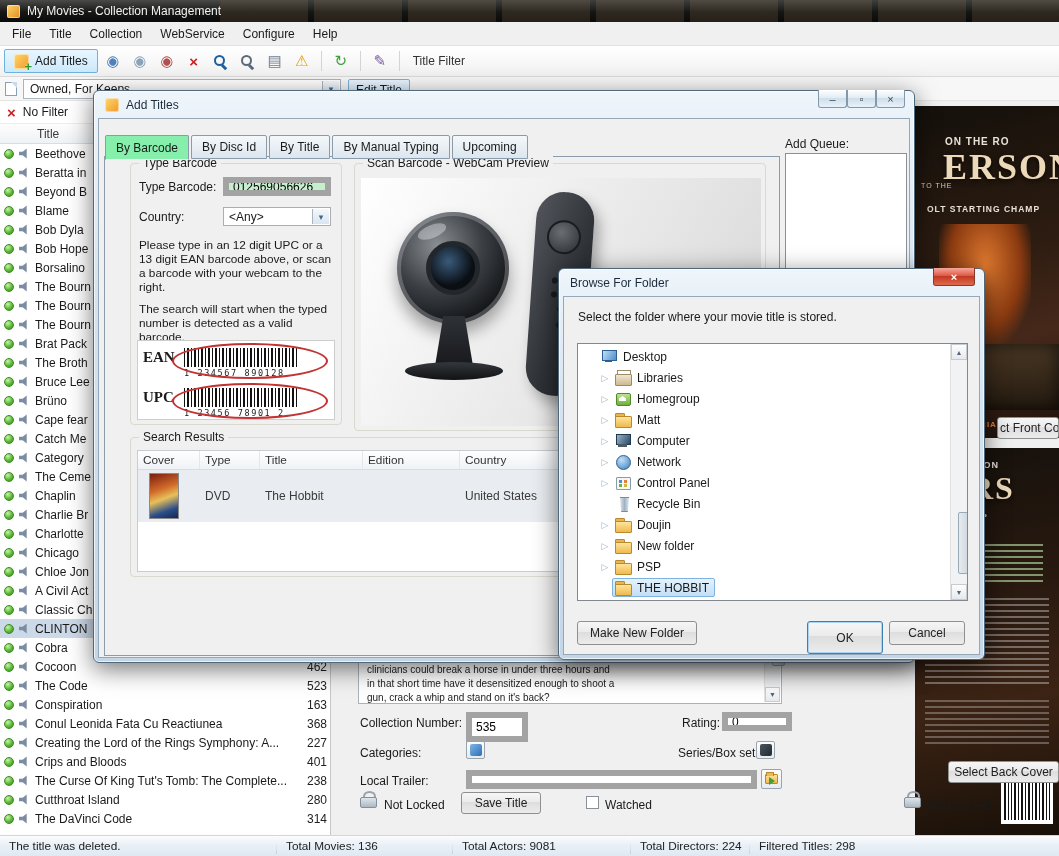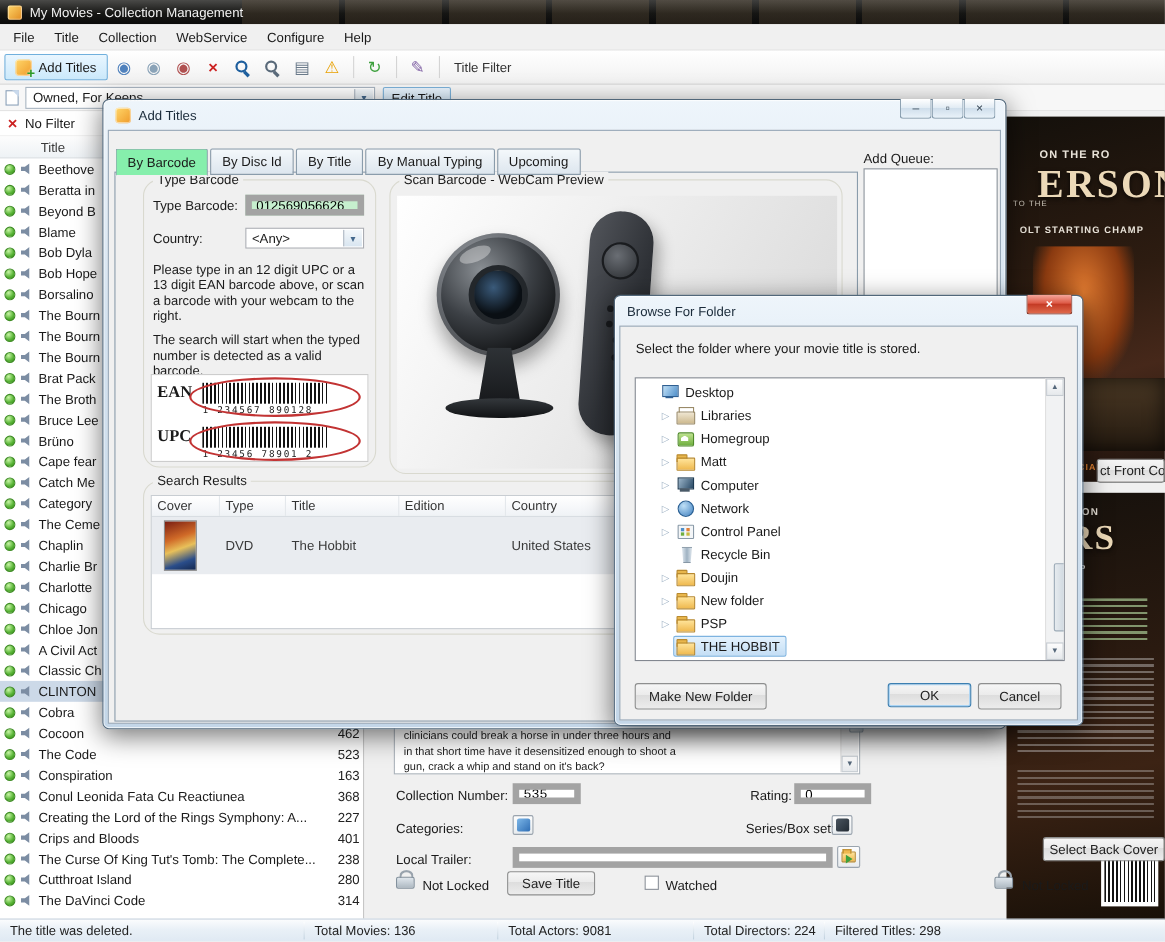--- a/index.html
+++ b/index.html
@@ -86,21 +86,21 @@
 #p2-barcode .stripes{width:100%;height:100%}
 
 
 .win7{position:absolute;border:1px solid #51677a;border-radius:6px;background:linear-gradient(#eef5fb,#d5e3f0 35%,#c3d6e8);box-shadow:0 6px 24px rgba(0,0,0,.55),inset 0 0 0 1px rgba(255,255,255,.65)}
 .dlg-title{height:27px;display:flex;align-items:center;gap:7px;padding:0 11px;color:#1b2b3a;font-size:12px}
 .dlg-icon{width:14px;height:14px;border-radius:3px;background:linear-gradient(135deg,#ffd76a,#ef9a2a);box-shadow:inset 0 0 0 1px rgba(255,255,255,.5)}
 .dlg-client{position:absolute;left:4px;right:4px;top:27px;bottom:4px;background:#f0f0f0;border:1px solid #96a7b7}
 .wc-group{position:absolute;top:-1px;right:9px;display:flex}
 .wc{width:29px;height:18px;display:flex;align-items:center;justify-content:center;font-size:11px;color:#3a4a58;background:linear-gradient(#ffffff,#dfeaf3 50%,#cfdeeb 50%,#e9f2f9);border:1px solid #8399aa;border-top:none;border-radius:0 0 3px 3px}
 .wc.close-red{width:42px;color:#fff;font-weight:bold;background:linear-gradient(#f5a79c,#dd5a46 45%,#c33a24 50%,#e06a4c);border-color:#8a3a2a}
-.group{position:absolute;border:1px solid #d9d9cf;border-radius:15px}
+.group{position:absolute;border:1px solid #d9d9cf;border-radius:4px}
 .gtitle{position:absolute;top:-8px;left:8px;background:#f0f0f0;padding:0 4px;font-size:12px}
 .glabel{position:absolute;font-size:12px;white-space:nowrap}
 .hint{position:absolute;font-size:11.8px;line-height:14px;color:#1a1a1a}
 
 #add-dialog{left:93px;top:90px;width:822px;height:573px;z-index:50}
 #add-tabs{position:absolute;left:6px;top:16px;display:flex;z-index:3}
 .tab{padding:4px 10px 4px;border:1px solid #8a9cab;background:linear-gradient(#f4f8fb,#dde6ee);margin-right:2px;border-radius:2px 2px 0 0;font-size:12px}
 .tab.active{background:#86efac;border-bottom:1px solid #f0f0f0;margin-bottom:-1px;padding-top:5px;position:relative;z-index:2}
 #tabpage{position:absolute;left:5px;top:37px;width:676px;height:500px;border:1px solid #8a9cab;background:#f0f0f0;z-index:1}
 #grp-type{left:31px;top:44px;width:212px;height:262px;z-index:2}
@@ -157,21 +157,21 @@
 .ti-computer::before{content:"";position:absolute;left:1px;top:1px;width:13px;height:9px;background:linear-gradient(120deg,#9ab4c8,#2a4a66);border:1px solid #1d3a52}
 .ti-computer::after{content:"";position:absolute;left:3px;top:11px;width:9px;height:3px;background:#4a5a68}
 .ti-network::before{content:"";position:absolute;left:1px;top:1px;width:13px;height:13px;border-radius:50%;background:radial-gradient(circle at 35% 30%,#bfe0f7,#3f7fbf);border:1px solid #2a5f92}
 .ti-control-panel::before{content:"";position:absolute;left:1px;top:2px;width:13px;height:11px;background:#f4f6f8;border:1px solid #8a9aa8;border-radius:1px}
 .ti-control-panel::after{content:"";position:absolute;left:4px;top:5px;width:3px;height:3px;background:#4f8ec9;box-shadow:5px 0 0 #e0803a,0 4px 0 #6fae3f,5px 4px 0 #c9b93f}
 .ti-recycle-bin::before{content:"";position:absolute;left:4px;top:1px;width:9px;height:13px;background:linear-gradient(90deg,#dfe7ee,#9fb2c2 50%,#dfe7ee);border:1px solid #7a8c9c;clip-path:polygon(8% 0,92% 0,80% 100%,20% 100%)}
 #tree-sb{position:absolute;top:0;bottom:0;right:0;width:17px;background:#f1f2f3;border-left:1px solid #e0e0e0}
 #tree-sb .arr{position:absolute;left:0;width:16px;height:16px;background:linear-gradient(#fdfdfd,#e6e9ec);border:1px solid #c6ccd2;display:flex;align-items:center;justify-content:center;font-size:7px;color:#55677a}
 #tree-sb .thumb{position:absolute;left:1px;width:14px;top:168px;height:62px;background:linear-gradient(90deg,#e6ebef,#c7d1da);border:1px solid #9aa9b6;border-radius:2px}
 #btn-mknf{left:13px;top:324px;width:120px;height:24px}
-#btn-ok{left:243px;top:324px;width:76px;height:22px;border-color:#3c7fb1;box-shadow:0 0 0 1px #a9d4f5 inset}
+#btn-ok{left:243px;top:324px;width:76px;height:33px;border-color:#3c7fb1;box-shadow:0 0 0 1px #a9d4f5 inset}
 #btn-cancel{left:325px;top:324px;width:76px;height:24px}
 
 
 #statusbar{position:absolute;left:0;top:835px;width:1059px;height:21px;background:linear-gradient(#fbfcfd,#e9f0f7 45%,#dfe9f3);border-top:1px solid #ccd8e4;display:flex;align-items:center;z-index:40}
 .sb-seg{padding:0 9px;white-space:nowrap;overflow:hidden;font-size:11.8px;color:#222}
 .sb-sep{width:1px;align-self:stretch;margin:2px 0;background:linear-gradient(#ffffff,#bfd0de)}
 .sb-0{width:276px}.sb-1{width:175px}.sb-2{width:177px}.sb-3{width:118px}
 </style>
 </head>
 <body>
@@ -489,21 +489,21 @@
         <div class="dline">in that short time have it desensitized enough to shoot a</div>
         <div class="dline">gun, crack a whip and stand on it's back?</div>
       </div>
     <div class="vsb">
       <span class="thumb" style="top:2px;height:14px"></span>
       <span class="arr" style="bottom:0">▼</span>
     </div>
   </div>
 
   <span class="abs flabel" style="left:29px;top:615px">Collection Number:</span>
-  <input class="tinput" style="left: 135px; top: 611px; width: 62px; height: 19px; font-family: Liberation Mono, monospace;" value="535">
+  <input class="tinput" style="left: 135px; top: 611px; width: 62px; height: 30px;" value="535">
   <span class="abs flabel" style="left:351px;top:615px">Rating:</span>
   <input class="tinput" style="left: 391px; top: 611px; width: 70px; height: 19px;" value="0">
 
   <span class="abs flabel" style="left:29px;top:645px">Categories:</span>
   <span class="icon-btn" style="left:135px;top:640px">
       <span class="cat-glyph"></span>
     </span>
   <span class="abs flabel" style="left:347px;top:645px">Series/Box set:</span>
   <span class="icon-btn" style="left:425px;top:640px">
       <span class="series-glyph"></span>

